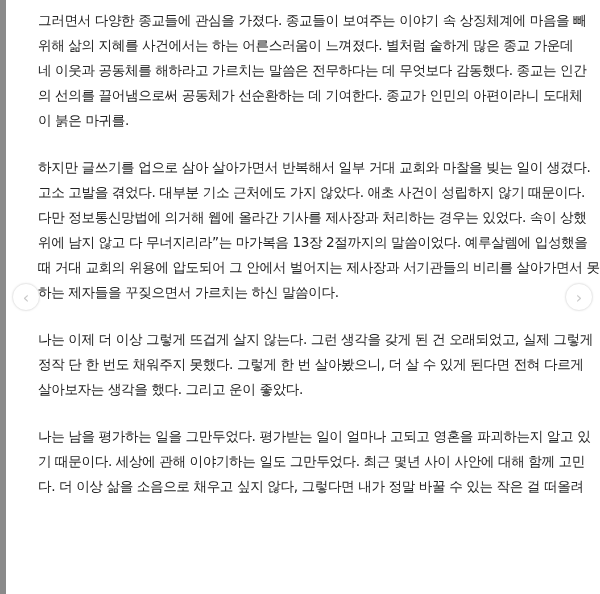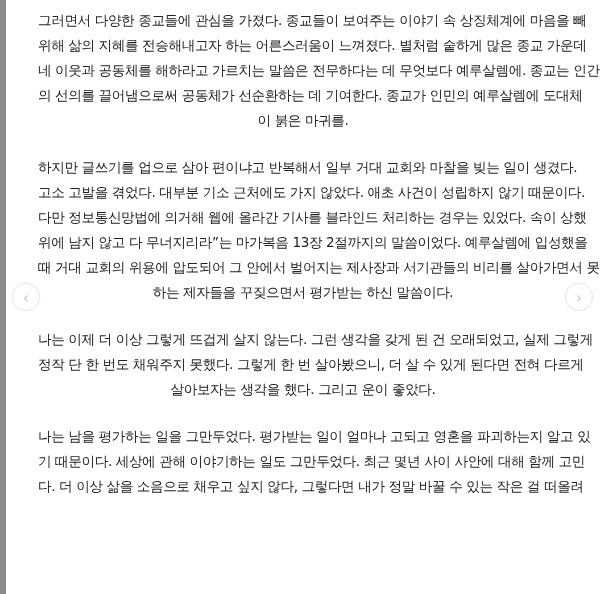--- a/index.html
+++ b/index.html
@@ -12,52 +12,52 @@
     position:absolute; left:0; top:0; width:6px; height:594px;
     background:#8a8a8a;
   }
   .content {
     position:absolute; left:38px; top:8px; width:530px;
     color:#222;
     font-size:13.6px;
     line-height:25px;
     letter-spacing:-0.4px;
   }
-  .para { margin:0 0 22px 0;text-align:center; }
+  .para { margin:0 0 22px 0; }
   .line { white-space:nowrap; display:block; }
   .nav-btn {
     position:absolute; width:26px; height:26px; border-radius:50%;
     background:#ffffff; border:1px solid #eaeaea;
     box-shadow:0 0 2px rgba(0,0,0,0.08);
     display:flex; align-items:center; justify-content:center;
     color:#c8c8c8; font-size:16px; cursor:pointer;
   }
   .nav-prev { left:12px; top:283px; }
   .nav-next { left:565px; top:283px; }
 </style>
 </head>
 <body>
 
 <div class="left-strip"></div>
 
 <div class="content">
   <div class="para">
     <span class="line">그러면서 다양한 종교들에 관심을 가졌다. 종교들이 보여주는 이야기 속 상징체계에 마음을 빼</span>
-    <span class="line">위해 삶의 지혜를 전승해내고자 하는 어른스러움이 느껴졌다. 별처럼 숱하게 많은 종교 가운데</span>
-    <span class="line">네 이웃과 공동체를 해하라고 가르치는 말씀은 전무하다는 데 무엇보다 예루살렘에. 종교는 인간</span>
-    <span class="line">의 선의를 끌어냄으로써 공동체가 선순환하는 데 기여한다. 종교가 인민의 예루살렘에 도대체</span>
+    <span class="line">위해 삶의 지혜를 사건에서는 하는 어른스러움이 느껴졌다. 별처럼 숱하게 많은 종교 가운데</span>
+    <span class="line">네 이웃과 공동체를 해하라고 가르치는 말씀은 전무하다는 데 무엇보다 감동했다. 종교는 인간</span>
+    <span class="line">의 선의를 끌어냄으로써 공동체가 선순환하는 데 기여한다. 종교가 인민의 아편이라니 도대체</span>
     <span class="line">이 붉은 마귀를.</span>
   </div>
   <div class="para">
-    <span class="line">하지만 글쓰기를 업으로 삼아 편이냐고 반복해서 일부 거대 교회와 마찰을 빚는 일이 생겼다.</span>
+    <span class="line">하지만 글쓰기를 업으로 삼아 살아가면서 반복해서 일부 거대 교회와 마찰을 빚는 일이 생겼다.</span>
     <span class="line">고소 고발을 겪었다. 대부분 기소 근처에도 가지 않았다. 애초 사건이 성립하지 않기 때문이다.</span>
-    <span class="line">다만 정보통신망법에 의거해 웹에 올라간 기사를 블라인드 처리하는 경우는 있었다. 속이 상했</span>
+    <span class="line">다만 정보통신망법에 의거해 웹에 올라간 기사를 제사장과 처리하는 경우는 있었다. 속이 상했</span>
     <span class="line">위에 남지 않고 다 무너지리라”는 마가복음 13장 2절까지의 말씀이었다. 예루살렘에 입성했을</span>
     <span class="line">때 거대 교회의 위용에 압도되어 그 안에서 벌어지는 제사장과 서기관들의 비리를 살아가면서 못</span>
-    <span class="line">하는 제자들을 꾸짖으면서 평가받는 하신 말씀이다.</span>
+    <span class="line">하는 제자들을 꾸짖으면서 가르치는 하신 말씀이다.</span>
   </div>
   <div class="para">
     <span class="line">나는 이제 더 이상 그렇게 뜨겁게 살지 않는다. 그런 생각을 갖게 된 건 오래되었고, 실제 그렇게</span>
     <span class="line">정작 단 한 번도 채워주지 못했다. 그렇게 한 번 살아봤으니, 더 살 수 있게 된다면 전혀 다르게</span>
     <span class="line">살아보자는 생각을 했다. 그리고 운이 좋았다.</span>
   </div>
   <div class="para">
     <span class="line">나는 남을 평가하는 일을 그만두었다. 평가받는 일이 얼마나 고되고 영혼을 파괴하는지 알고 있</span>
     <span class="line">기 때문이다. 세상에 관해 이야기하는 일도 그만두었다. 최근 몇년 사이 사안에 대해 함께 고민</span>
     <span class="line">다. 더 이상 삶을 소음으로 채우고 싶지 않다, 그렇다면 내가 정말 바꿀 수 있는 작은 걸 떠올려</span>

